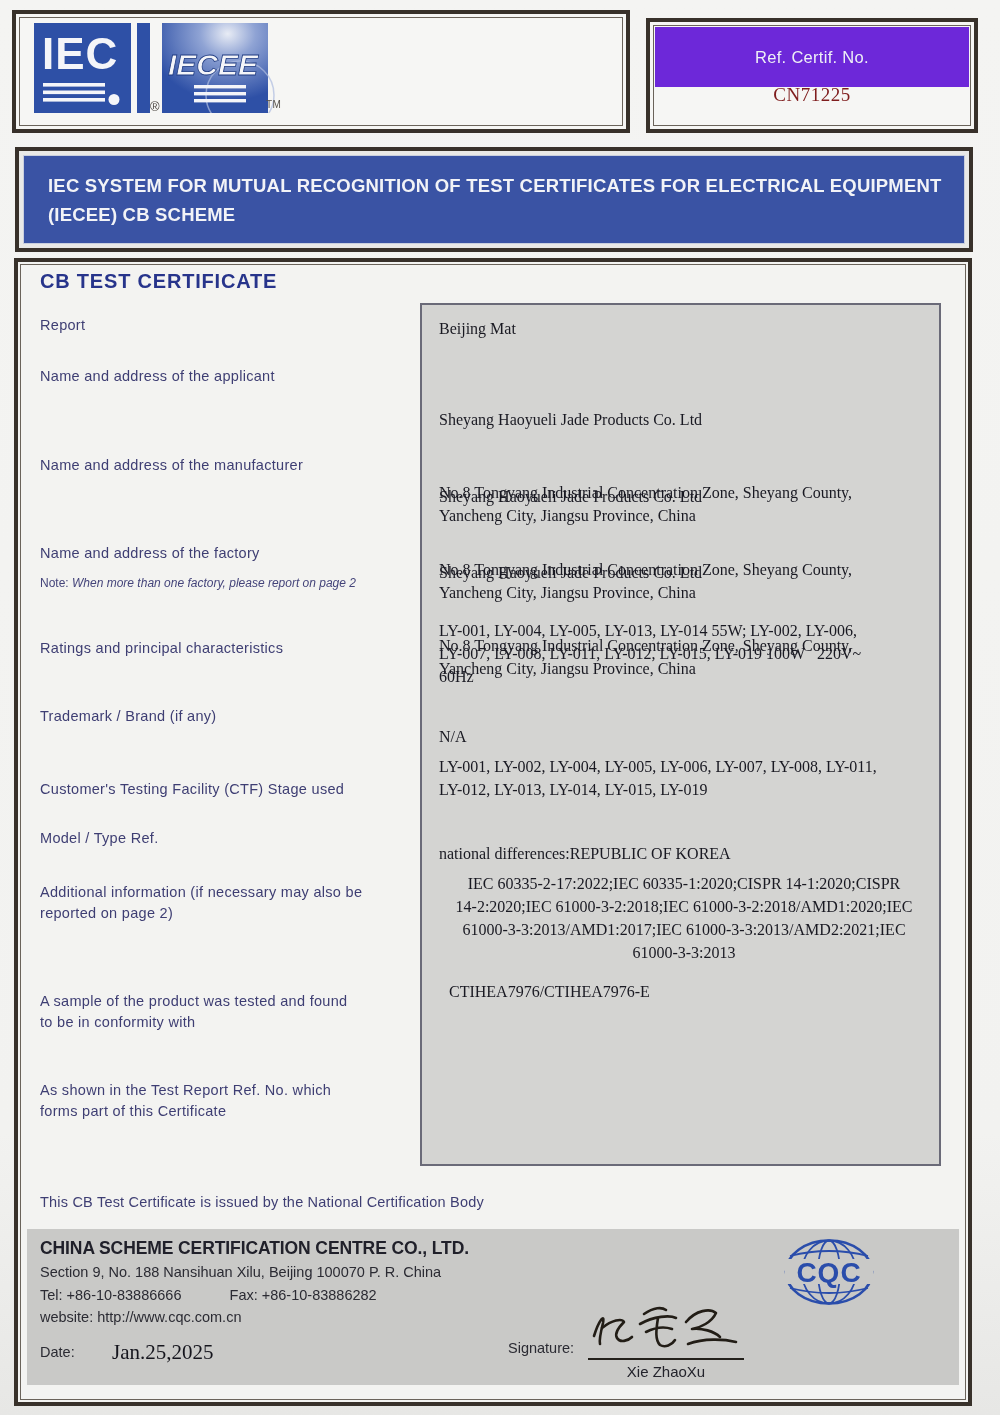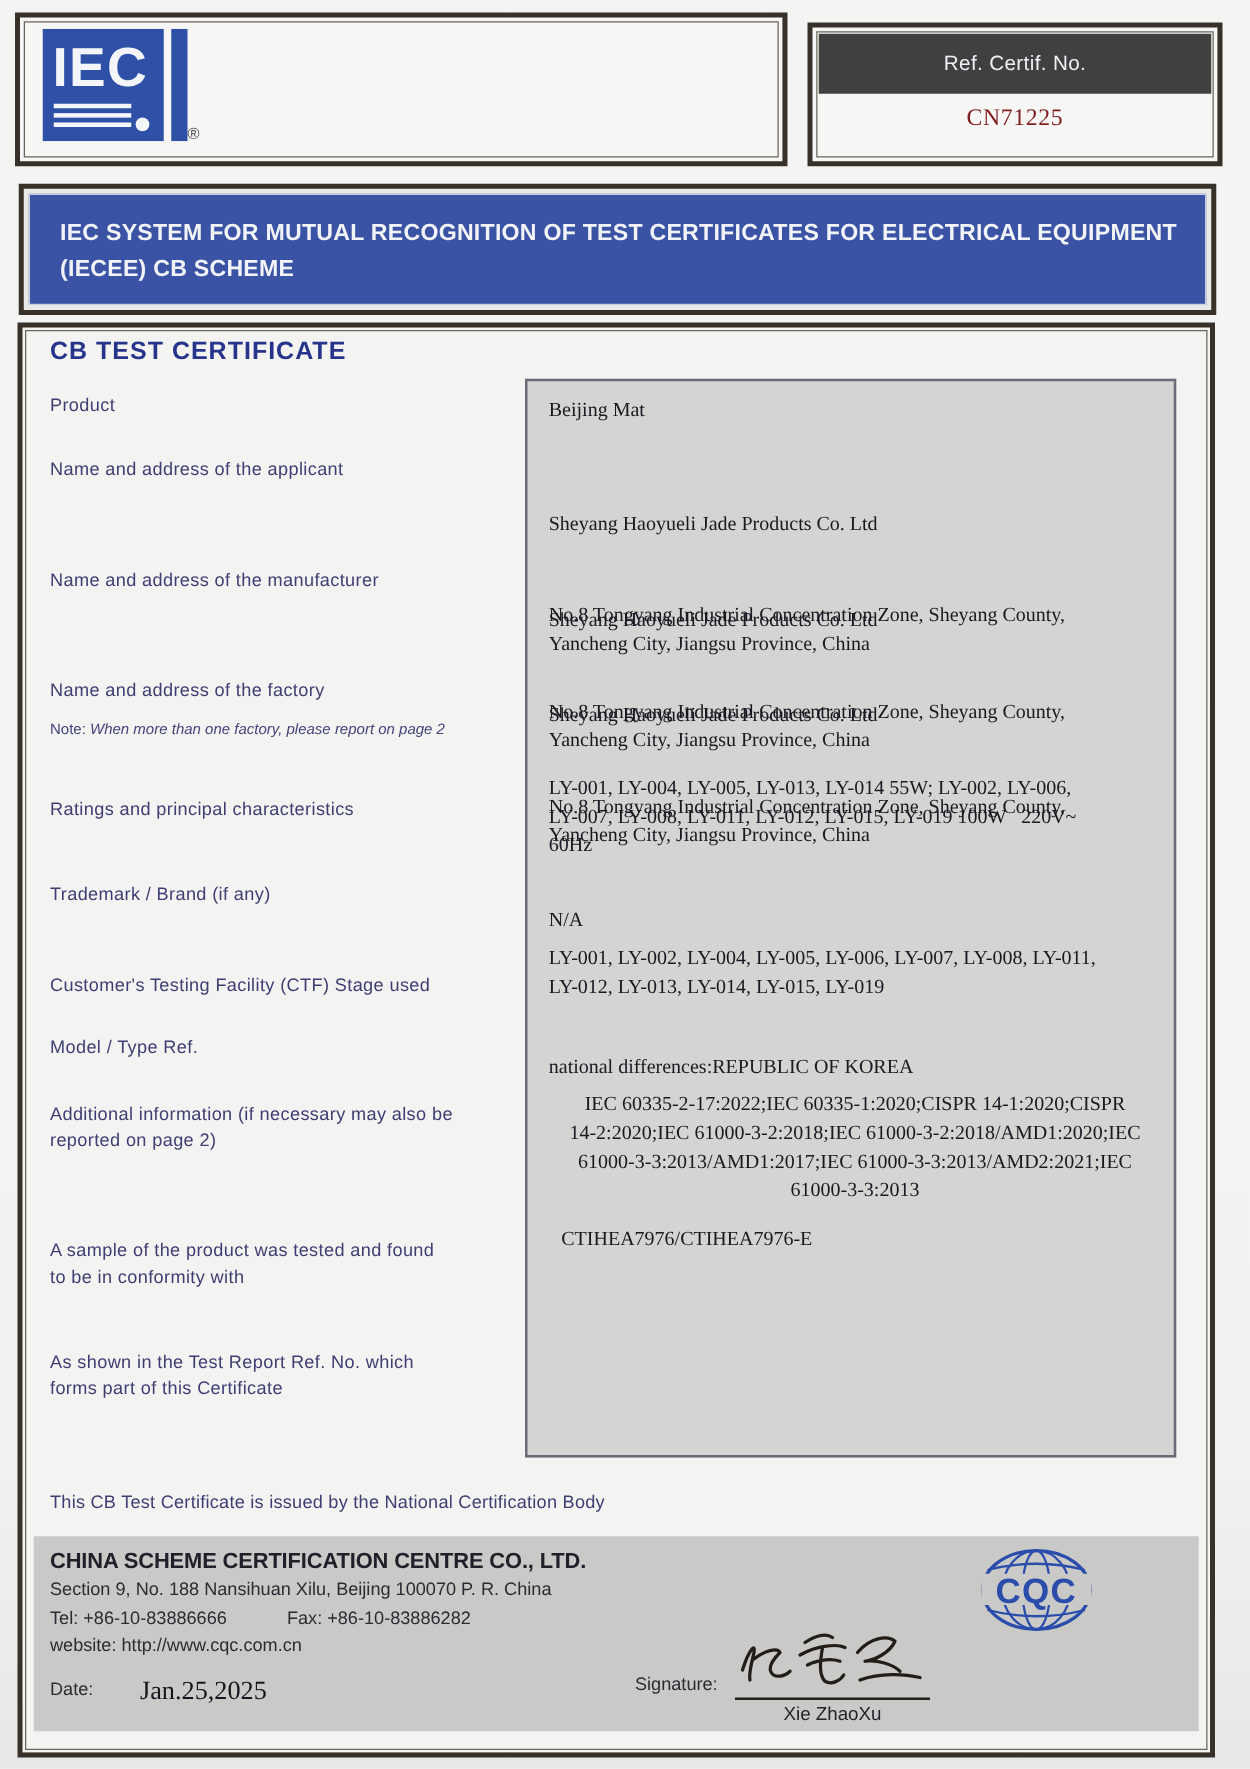--- a/index.html
+++ b/index.html
@@ -29,22 +29,22 @@
     background:#3a53a4;
     border:1px solid #c9cfde;
     color:#f2f3f7;
   }
   .banner-text{
     position:absolute;left:24px;top:16px;right:20px;
     font-size:18.5px;letter-spacing:.2px;line-height:1.55;
     white-space:pre-line;
   }
   .ref-banner{
-    position:absolute;left:5px;right:5px;top:5px;height:48px;
-    background:#404040;color:#eef0f6;
+    position:absolute;left:5px;right:5px;top:5px;height:60px;
+    background:#6d28d9;color:#eef0f6;
     display:flex;align-items:center;justify-content:center;
     font-size:16.5px;letter-spacing:.3px;
   }
   .ref-no{
     position:absolute;left:0;right:0;top:62px;text-align:center;
     font-family:"Liberation Serif",serif;font-size:19px;color:#7f1d1d;
     letter-spacing:.5px;
   }
   .title{
     position:absolute;left:40px;top:270px;
@@ -108,41 +108,59 @@
         <rect x="103" y="0" width="13" height="90" fill="#2e50a6"></rect>
         <text x="8" y="46" font-size="44" font-weight="bold" fill="#f4f5f9" letter-spacing="1">IEC</text>
         <rect x="9" y="60" width="62" height="3.6" fill="#f4f5f9"></rect>
         <rect x="9" y="67.5" width="62" height="3.6" fill="#f4f5f9"></rect>
         <rect x="9" y="75" width="62" height="3.6" fill="#f4f5f9"></rect>
         <circle cx="80" cy="76.5" r="5.5" fill="#f4f5f9"></circle>
       </svg>
       <div style="position:absolute;left:116px;top:76px;font-size:13px;color:#4a4540;">®</div>
     </div>
 
+    <div style="position:absolute;left:146px;top:9px;width:118px;height:90px;">
+      <svg width="118" height="90" viewBox="0 0 118 90">
+        <defs>
+          <radialGradient id="glow" cx="0.62" cy="0.12" r="0.75">
+            <stop offset="0" stop-color="#e8ecf5"></stop>
+            <stop offset="0.35" stop-color="#8fa3d4"></stop>
+            <stop offset="1" stop-color="#2e50a6"></stop>
+          </radialGradient>
+        </defs>
+        <rect x="0" y="0" width="106" height="90" fill="url(#glow)"></rect>
+        <circle cx="78" cy="72" r="34" fill="none" stroke="#aebcdf" stroke-width="1.5" opacity="0.7"></circle>
+        <text x="6" y="52" font-size="30" font-weight="bold" font-style="italic" fill="#f4f5f9" stroke="#1e3a80" stroke-width="0.8" letter-spacing="0">IECEE</text>
+        <rect x="32" y="62" width="52" height="3.4" fill="#f4f5f9"></rect>
+        <rect x="32" y="69" width="52" height="3.4" fill="#f4f5f9"></rect>
+        <rect x="32" y="76" width="52" height="3.4" fill="#f4f5f9"></rect>
+      </svg>
+      <div style="position:absolute;left:104px;top:76px;font-size:10px;color:#55504a;letter-spacing:.5px;">TM</div>
+    </div>
   </div>
 
   <div class="frame" style="left:646px;top:18px;width:324px;height:107px;">
     <div class="ref-banner">
       <span>Ref. Certif. No.</span>
     </div>
     <div class="ref-no">CN71225</div>
   </div>
 
   <div class="banner-outer" style="left:15px;top:147px;width:950px;height:97px;">
     <div class="banner-blue">
       <div class="banner-text">IEC SYSTEM FOR MUTUAL RECOGNITION OF TEST CERTIFICATES FOR ELECTRICAL EQUIPMENT
 (IECEE) CB SCHEME</div>
     </div>
   </div>
 
   <div class="frame" style="left:14px;top:258px;width:950px;height:1140px;background:#f3f3f1;box-shadow:inset 0 0 0 2px #f3f3f1, inset 0 0 0 3px #6a635a;"></div>
 
   <div class="title">CB TEST CERTIFICATE</div>
 
-  <div class="lbl" style="top:315px;">Product</div>
+  <div class="lbl" style="top:315px;">Report</div>
   <div class="lbl" style="top:366px;">Name and address of the applicant</div>
   <div class="lbl" style="top:455px;">Name and address of the manufacturer</div>
   <div class="lbl" style="top:543px;">Name and address of the factory</div>
   <div class="note" style="top:576px;">
     <span>Note: </span><i>When more than one factory, please report on page 2</i>
   </div>
   <div class="lbl" style="top:638px;">Ratings and principal characteristics</div>
   <div class="lbl" style="top:706px;">Trademark / Brand (if any)</div>
   <div class="lbl" style="top:779px;">Customer's Testing Facility (CTF) Stage used</div>
   <div class="lbl" style="top:828px;">Model / Type Ref.</div>

